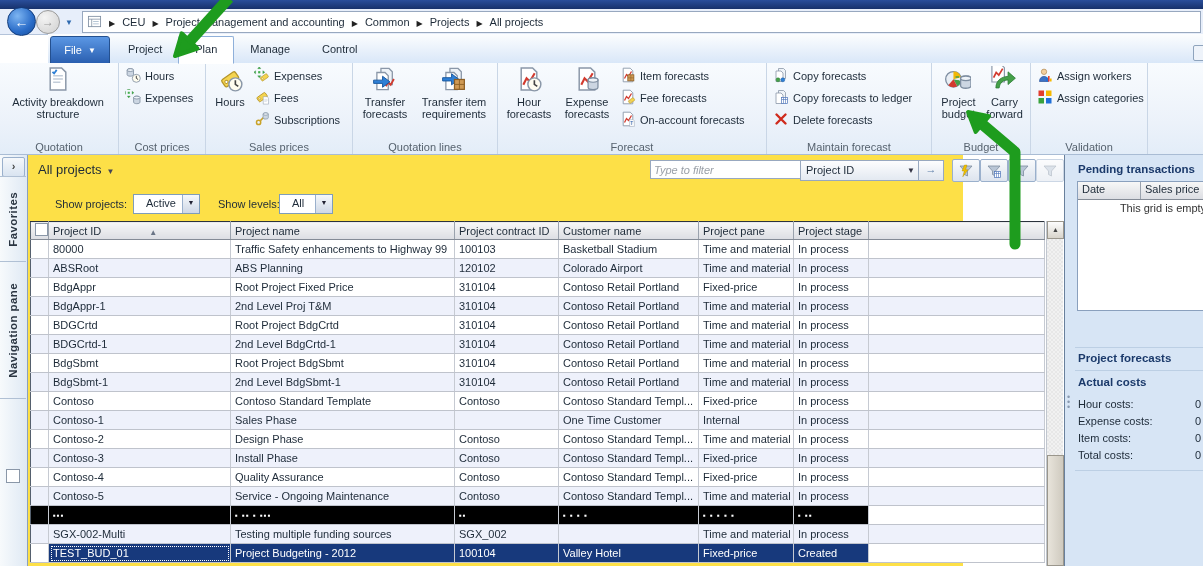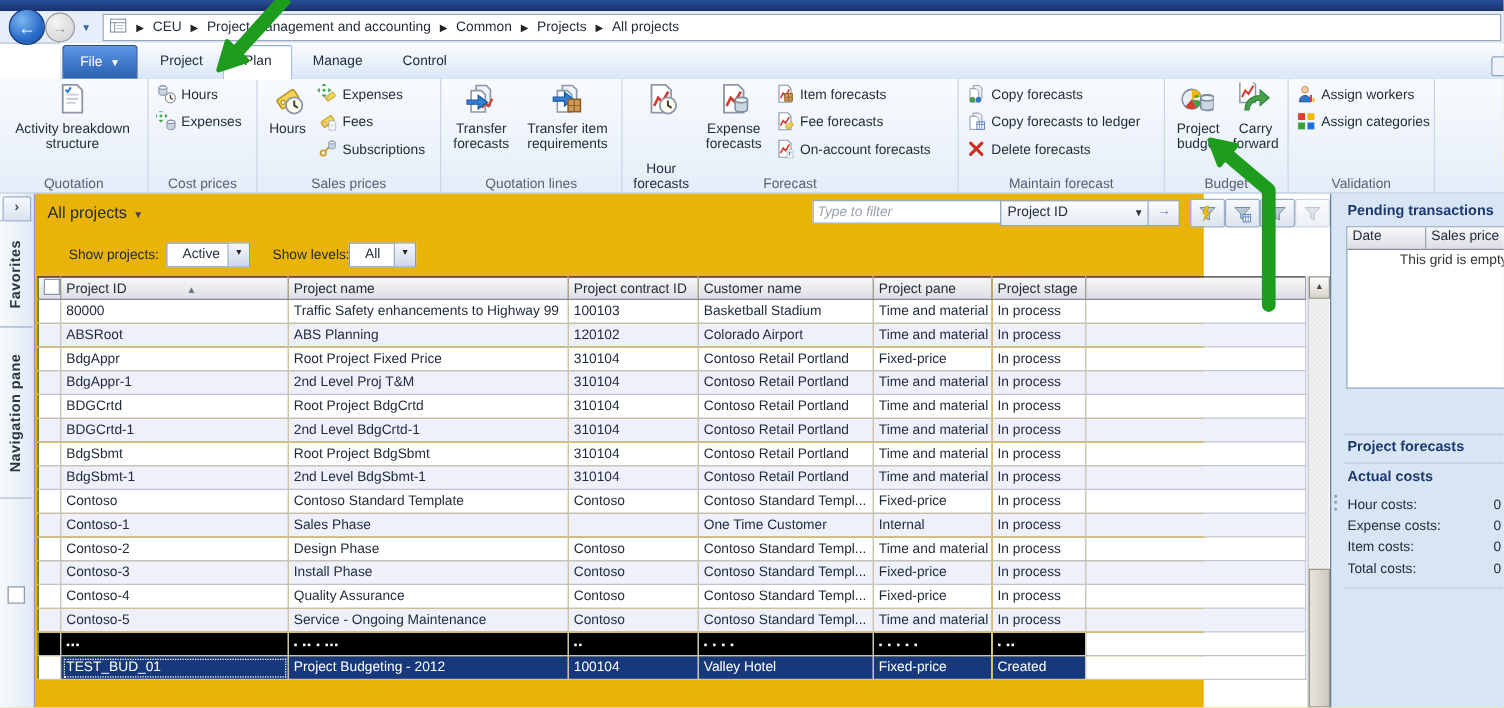--- a/index.html
+++ b/index.html
@@ -34,21 +34,21 @@
   .ritem-lg .ic{margin:1px 0 2px 0;}
   .scol{display:flex;flex-direction:column;justify-content:flex-start;}
   .ritem-sm{display:flex;align-items:center;gap:4px;height:22px;padding:0 3px;white-space:nowrap;cursor:default;}
   .edgeicon{position:absolute;top:45px;right:-4px;width:12px;height:14px;border:1px solid #8fa4bd;border-radius:2px;background:#eef3fa;}
   
   .content{position:absolute;top:155px;left:0;right:0;bottom:0;background:#fff;}
   .sidebar{position:absolute;left:0;top:0;bottom:0;width:27px;background:linear-gradient(90deg,#f7fafc,#dfe9f4);border-right:1px solid #8aa0bd;}
   .expandbtn{position:absolute;left:2px;top:2px;width:21px;height:18px;background:linear-gradient(#f5f8fb,#d9e4f1);border:1px solid #9ab0cc;border-radius:2px;text-align:center;line-height:17px;color:#444;font-weight:bold;}
   .vsec{position:absolute;left:0;width:26px;border-top:1px solid #b0c0d4;border-bottom:1px solid #b0c0d4;display:flex;align-items:center;justify-content:center;}
   .vlabel{writing-mode:vertical-rl;transform:rotate(180deg);font-weight:bold;color:#2a3542;font-size:11.5px;letter-spacing:.4px;white-space:nowrap;}
-  .main{position:absolute;left:28px;top:0;width:935px;bottom:0;background:#eab308;}
+  .main{position:absolute;left:28px;top:0;width:935px;bottom:0;background:#fde047;}
   .listtitle{position:absolute;left:10px;top:7px;font-size:13px;color:#1d2a38;}
   .listtitle .dd{font-size:8px;color:#445;margin-left:5px;}
   .filterinput{position:absolute;left:622px;top:5px;width:144px;height:15px;border:1px solid #98a8bf;font-family:"Liberation Sans",sans-serif;font-size:11px;padding:1px 3px;font-style:italic;}
   .filterinput::placeholder{font-style:italic;color:#9aa0a8;}
   .fieldsel{position:absolute;left:772px;top:5px;width:114px;height:19px;background:linear-gradient(#fdfdfe,#e3e9f1);border:1px solid #98a8bf;line-height:18px;padding-left:5px;}
   .fieldsel .dd{position:absolute;right:5px;top:0;font-size:8px;color:#334;line-height:19px;}
   .gobtn{position:absolute;left:890px;top:5px;width:24px;height:19px;background:linear-gradient(#fdfdfe,#dfe5ee);border:1px solid #98a8bf;text-align:center;line-height:17px;color:#5a7ca8;font-weight:bold;}
   .fbtn{position:absolute;top:4px;width:26px;height:21px;background:linear-gradient(#f8fafc,#dde4ee);border:1px solid #9ab0cc;border-radius:2px;display:flex;align-items:center;justify-content:center;}
   .fbtn.dis{opacity:.5;}
   .flabel{position:absolute;font-size:11px;color:#1d2a38;}
@@ -241,21 +241,21 @@
                 <path d="M8.2 11.4h6.4M11.4 8.2v6.4" stroke="#8d5f25" stroke-width=".6"></path>
               </g>
             </svg></span>
           <span class="lbl">Transfer item requirements</span>
         </div>
       </div>
       <div class="glabel">Quotation lines</div>
     </section>
     <section class="group" style="width: 268px;">
       <div class="gitems">
-        <div class="ritem-lg" style="width: 54px; gap: 32px;">
+        <div class="ritem-lg" style="width: 54px;">
           <span class="ic"><svg width="26" height="26" viewBox="0 0 16 16">
               <path d="M3.2 1.2h7l2.6 2.6v11H3.2z" fill="#fff" stroke="#8a97a8" stroke-width=".9"></path>
               <polyline points="4.5,11.5 6.5,7.5 8.5,9.5 11.5,4.5" fill="none" stroke="#d23b2f" stroke-width="1.3"></polyline>
               <circle cx="11.3" cy="11.3" r="4" fill="#fffdf0" stroke="#8a97a8" stroke-width=".9"></circle>
               <path d="M11.3 8.8v2.5l1.8 1.2" fill="none" stroke="#444" stroke-width="1"></path>
             </svg></span>
           <span class="lbl">Hour forecasts</span>
         </div>
         <div class="ritem-lg" style="width: 58px;">
           <span class="ic"><svg width="26" height="26" viewBox="0 0 16 16">
@@ -620,20 +620,30 @@
             <tr class="even red-row">
               <td class="cb"></td>
               <td class="c">▪▪▪</td>
               <td class="c">▪ ▪▪  ▪  ▪▪▪</td>
               <td class="c">▪▪</td>
               <td class="c">▪ ▪   ▪  ▪</td>
               <td class="c">▪ ▪ ▪ ▪ ▪</td>
               <td class="c">▪ ▪▪</td>
               <td class="fill"></td>
             </tr>
+            <tr class="odd">
+              <td class="cb"></td>
+              <td class="c">SGX-002-Multi</td>
+              <td class="c">Testing multiple funding sources</td>
+              <td class="c">SGX_002</td>
+              <td class="c"></td>
+              <td class="c">Time and material</td>
+              <td class="c">In process</td>
+              <td class="fill"></td>
+            </tr>
             <tr class="even sel-row">
               <td class="cb"></td>
               <td class="c focuscell">TEST_BUD_01</td>
               <td class="c">Project Budgeting - 2012</td>
               <td class="c">100104</td>
               <td class="c">Valley Hotel</td>
               <td class="c">Fixed-price</td>
               <td class="c">Created</td>
               <td class="fill"></td>
             </tr>

